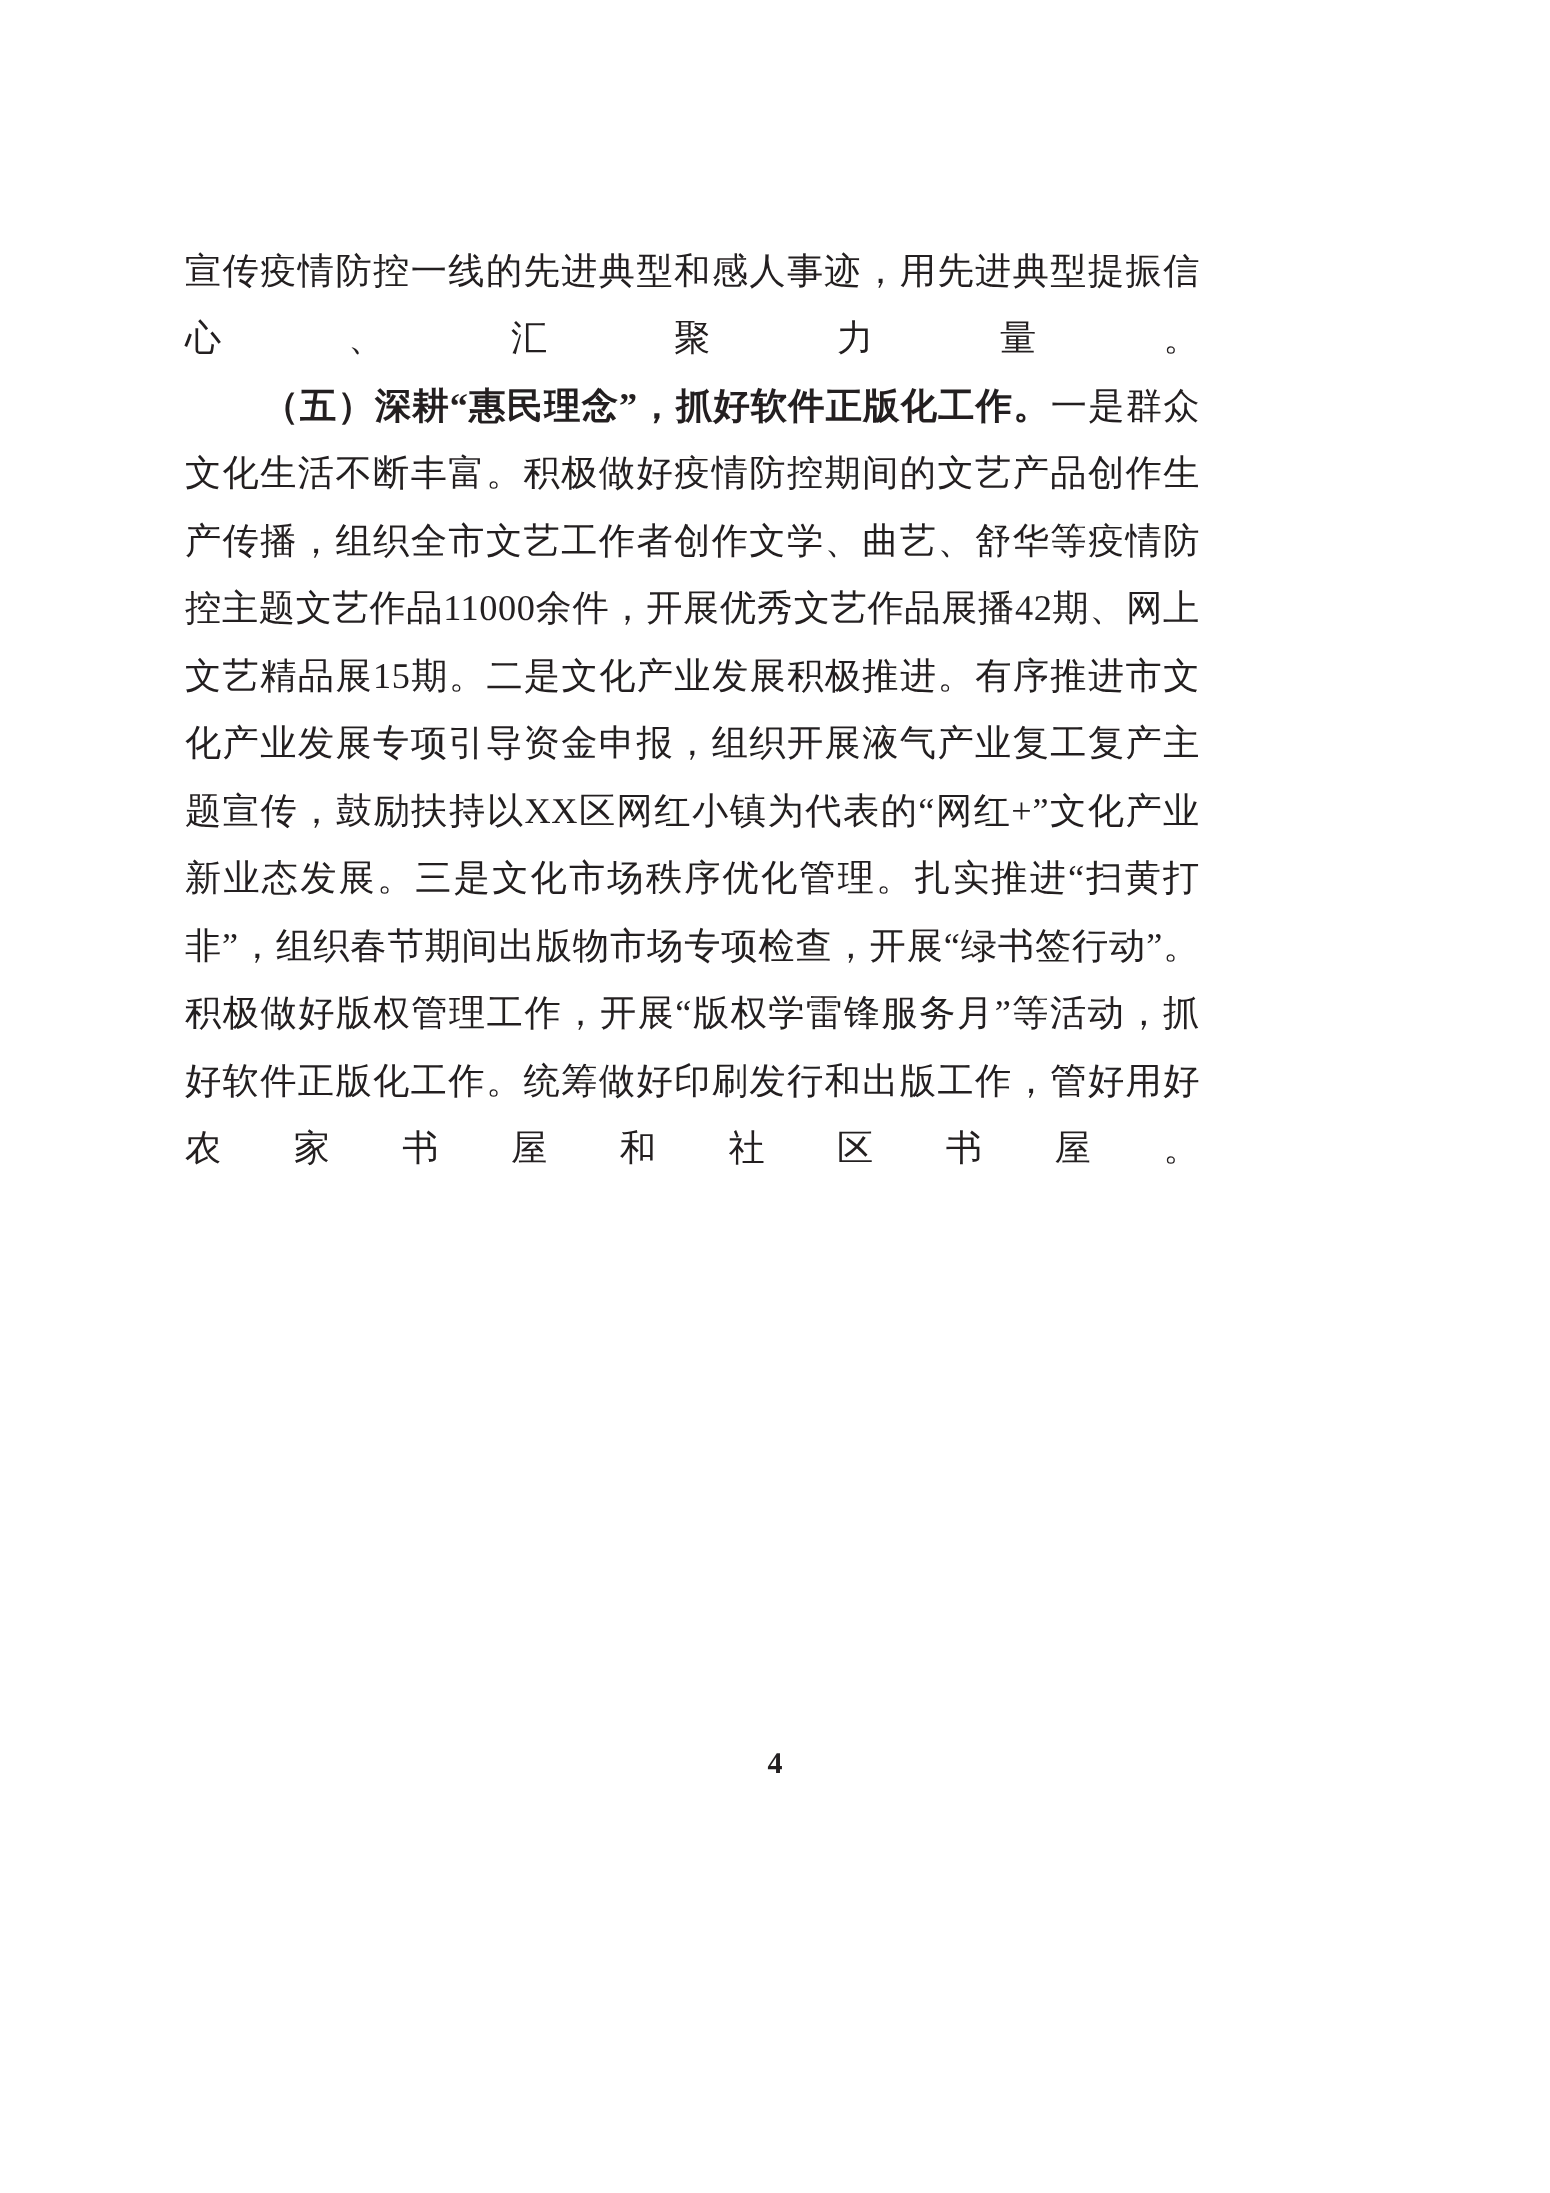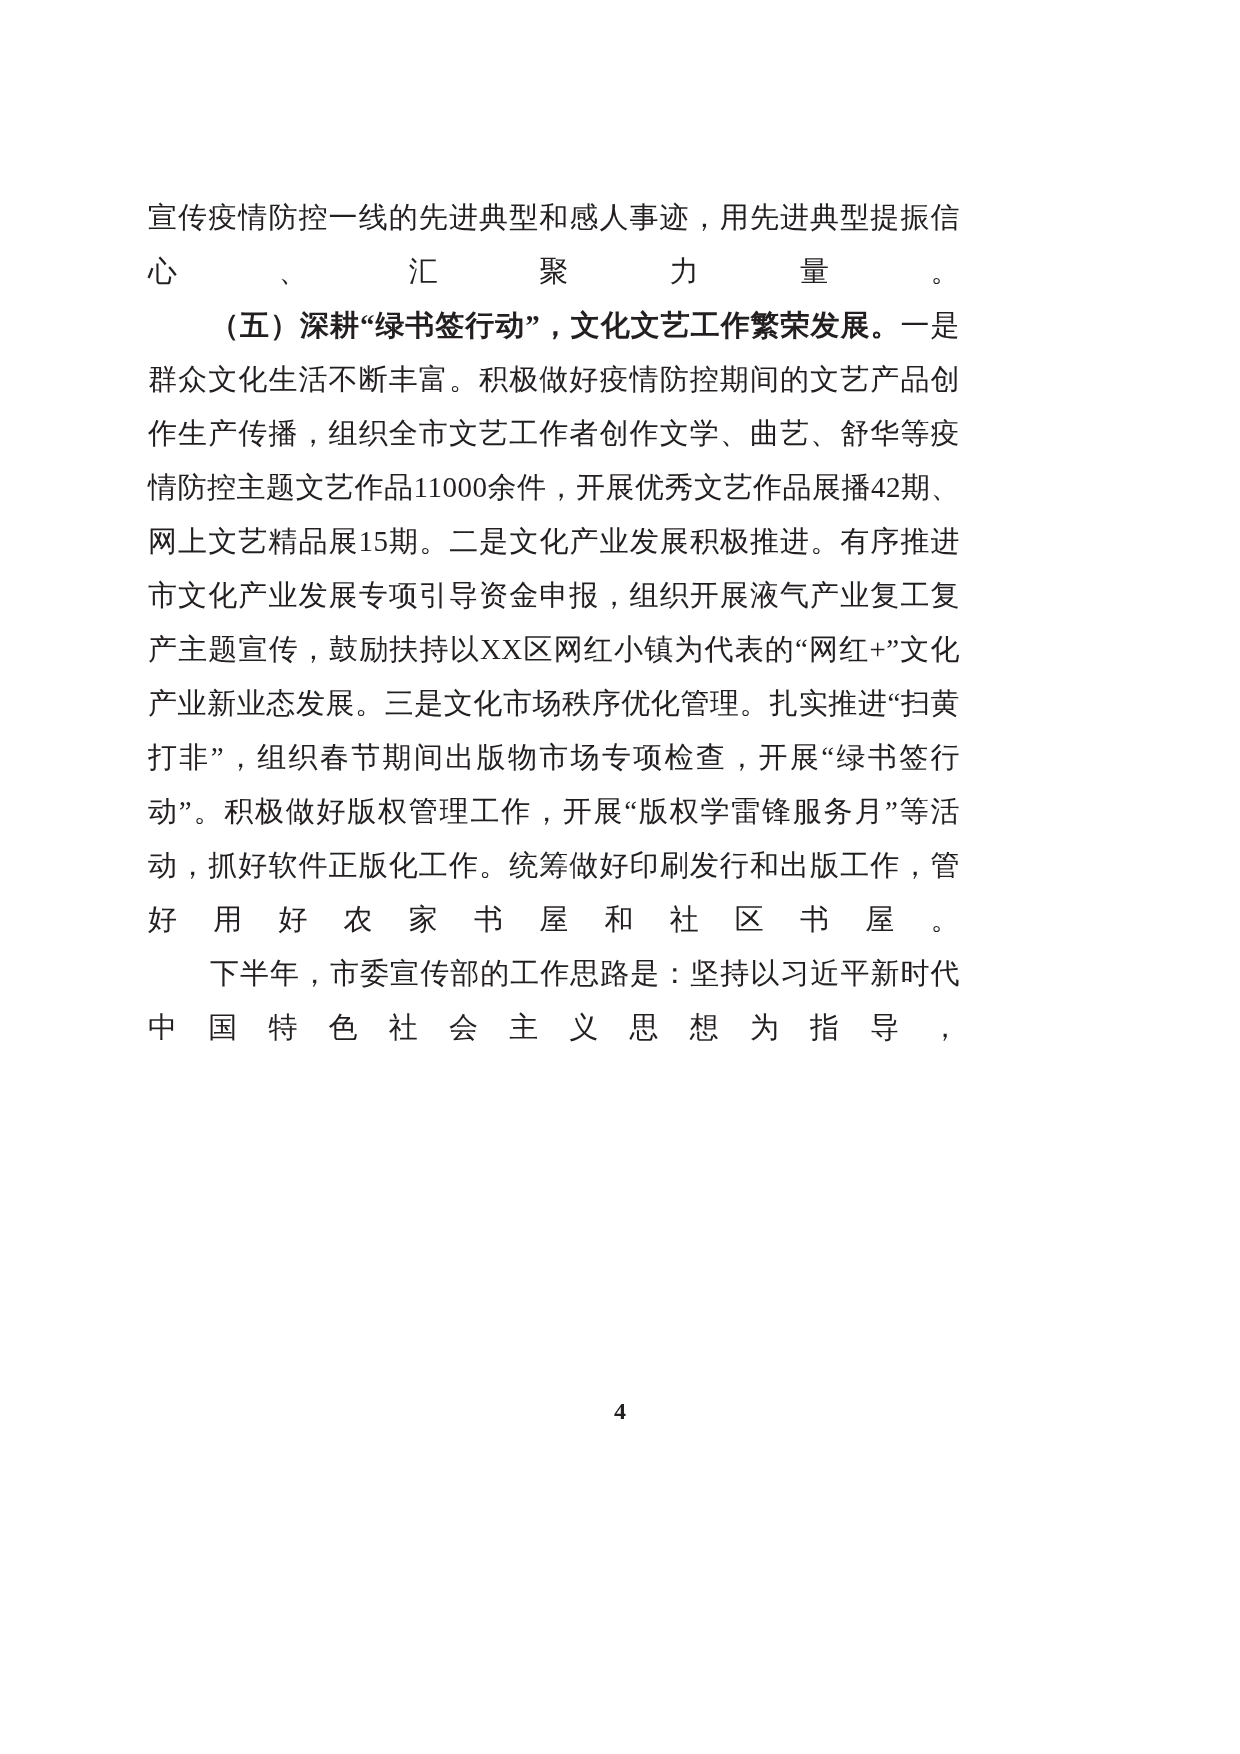--- a/index.html
+++ b/index.html
@@ -59,25 +59,22 @@
 
 <div class="page">
 
   <div class="content">
 
     <p class="para-block">
       <span>宣传疫情防控一线的先进典型和感人事迹，用先进典型提振信心、汇聚力量。</span>
     </p>
 
     <p class="para-block para-indent">
-      <span class="bold-head">（五）深耕“绿书签行动”，文化文艺工作繁荣发展。</span><span>一是群众文化生活不断丰富。积极做好疫情防控期间的文艺产品创作生产传播，组织全市文艺工作者创作文学、曲艺、舒华等疫情防控主题文艺作品11000余件，开展优秀文艺作品展播42期、网上文艺精品展15期。二是文化产业发展积极推进。有序推进市文化产业发展专项引导资金申报，组织开展液气产业复工复产主题宣传，鼓励扶持以XX区网红小镇为代表的“网红+”文化产业新业态发展。三是文化市场秩序优化管理。扎实推进“扫黄打非”，组织春节期间出版物市场专项检查，开展“绿书签行动”。积极做好版权管理工作，开展“版权学雷锋服务月”等活动，抓好软件正版化工作。统筹做好印刷发行和出版工作，管好用好农家书屋和社区书屋。</span>
+      <span class="bold-head">（五）深耕“惠民理念”，抓好软件正版化工作。</span><span>一是群众文化生活不断丰富。积极做好疫情防控期间的文艺产品创作生产传播，组织全市文艺工作者创作文学、曲艺、舒华等疫情防控主题文艺作品11000余件，开展优秀文艺作品展播42期、网上文艺精品展15期。二是文化产业发展积极推进。有序推进市文化产业发展专项引导资金申报，组织开展液气产业复工复产主题宣传，鼓励扶持以XX区网红小镇为代表的“网红+”文化产业新业态发展。三是文化市场秩序优化管理。扎实推进“扫黄打非”，组织春节期间出版物市场专项检查，开展“绿书签行动”。积极做好版权管理工作，开展“版权学雷锋服务月”等活动，抓好软件正版化工作。统筹做好印刷发行和出版工作，管好用好农家书屋和社区书屋。</span>
     </p>
 
 
-    <p class="para-block para-indent">
-      <span>下半年，市委宣传部的工作思路是：坚持以习近平新时代中国特色社会主义思想为指导，</span>
-    </p>
 
   </div>
 
   <div class="page-number">4</div>
 
 </div>
 
 </body></html>

